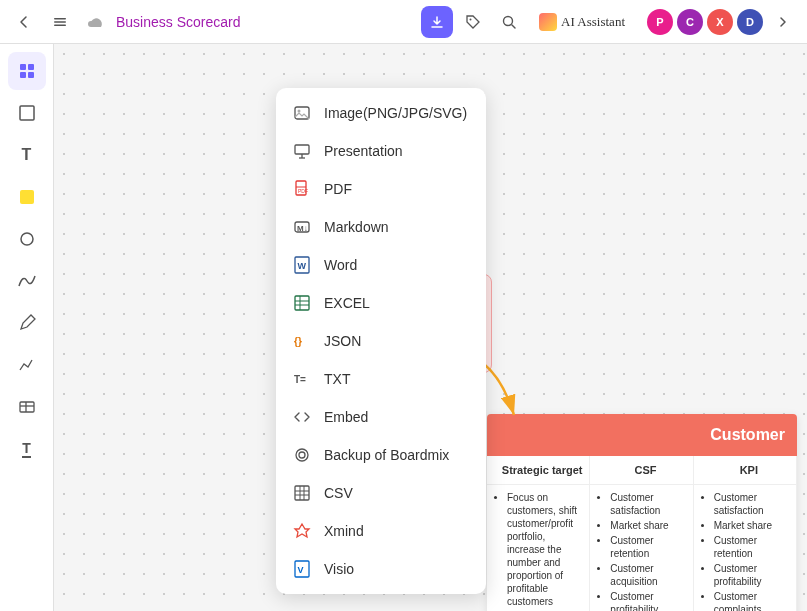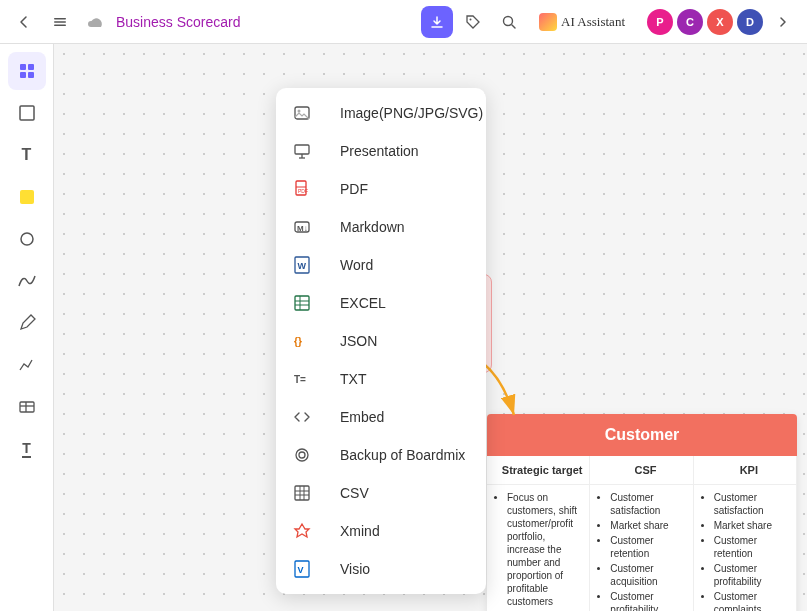--- a/index.html
+++ b/index.html
@@ -104,21 +104,21 @@
       width: 210px;
       background: white;
       border-radius: 10px;
       box-shadow: 0 4px 20px rgba(0,0,0,0.15);
       padding: 6px 0;
       z-index: 200;
     }
     .dropdown-item {
       display: flex;
       align-items: center;
-      gap: 28px;
+      gap: 12px;
       padding: 9px 16px;
       cursor: pointer;
       font-size: 14px;
       color: #333;
     }
     .dropdown-item-icon {
       width: 20px; height: 20px;
       flex-shrink: 0;
       display: flex; align-items: center; justify-content: center;
       color: #555;
@@ -151,21 +151,21 @@
       position: absolute;
       right: 10px; top: 370px;
       width: 310px;
       border-radius: 4px;
       overflow: hidden;
       box-shadow: 0 2px 8px rgba(0,0,0,0.1);
     }
     .scorecard-header {
       background: #f27060;
       color: white;
-      text-align: center;
+      text-align: right;
       padding: 12px;
       font-size: 16px;
       font-weight: 600;
     }
     .scorecard-col-headers {
       display: grid;
       grid-template-columns: 1fr 1fr 1fr;
       background: white;
       border-bottom: 1px solid #eee;
     }

